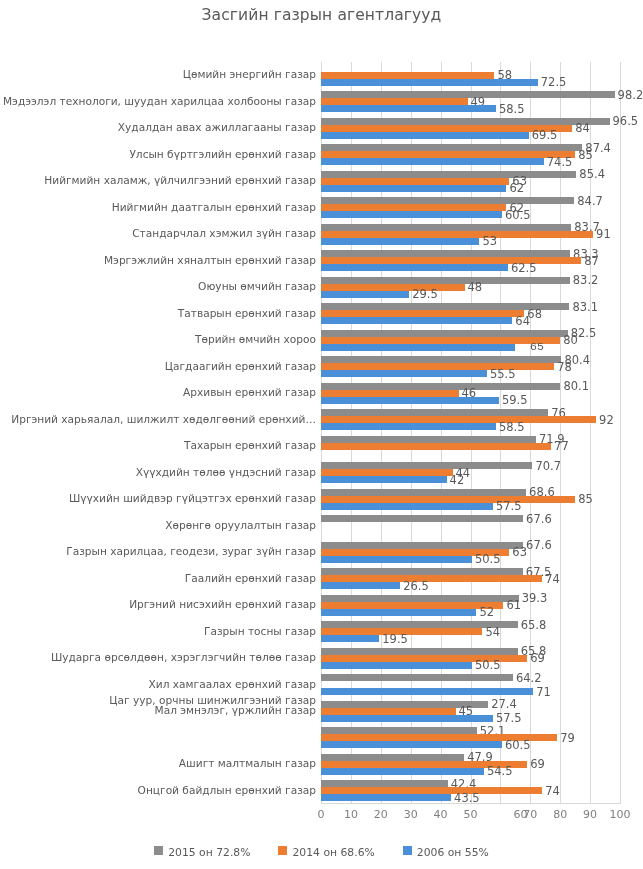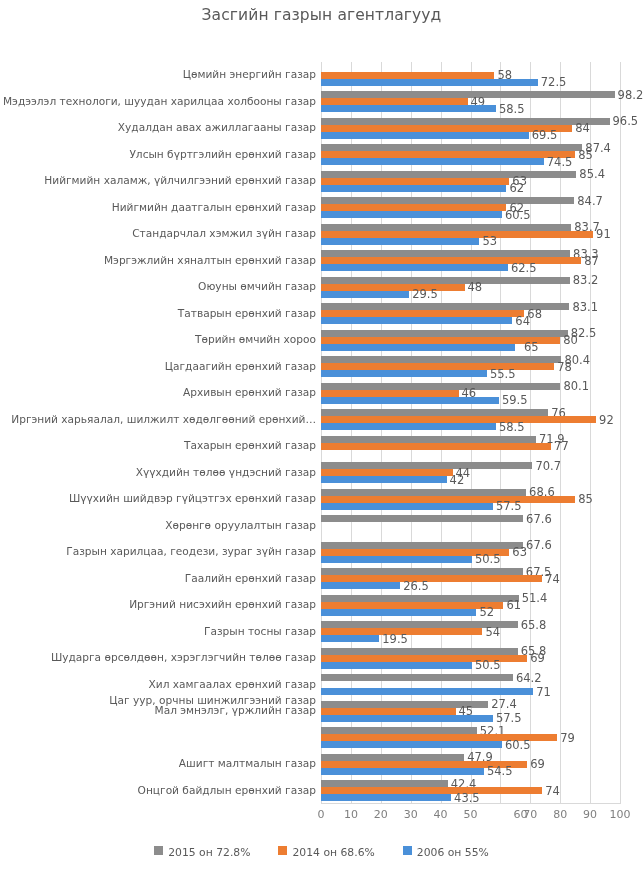--- a/index.html
+++ b/index.html
@@ -218,21 +218,21 @@
           <div class="bar-label" style="left: 206.32px; top: 8.25px;">68</div>
           <div class="bar s2013" style="top: 16.75px; width: 191.36px;"></div>
           <div class="bar-label" style="left: 194.36px; top: 15.25px;">64</div>
         </div>
         <div class="cat-row" style="top: 265px; height: 26.5px;">
           <div class="bar s2015" style="top: 2.75px; width: 246.675px;"></div>
           <div class="bar-label" style="left: 249.675px; top: 1.25px;">82.5</div>
           <div class="bar s2014" style="top: 9.75px; width: 239.2px;"></div>
           <div class="bar-label" style="left: 242.2px; top: 8.25px;">80</div>
           <div class="bar s2013" style="top: 16.75px; width: 194.35px;"></div>
-          <div class="bar-label" style="left: 203px; top: 15.25px;">65</div>
+          <div class="bar-label" style="left: 209px; top: 15.25px; font-family: Liberation Mono, monospace;">65</div>
         </div>
         <div class="cat-row" style="top: 291.5px; height: 26.5px;">
           <div class="bar s2015" style="top: 2.75px; width: 240.396px;"></div>
           <div class="bar-label" style="left: 243.396px; top: 1.25px;">80.4</div>
           <div class="bar s2014" style="top: 9.75px; width: 233.22px;"></div>
           <div class="bar-label" style="left: 236.22px; top: 8.25px;">78</div>
           <div class="bar s2013" style="top: 16.75px; width: 165.945px;"></div>
           <div class="bar-label" style="left: 168.945px; top: 15.25px;">55.5</div>
         </div>
         <div class="cat-row" style="top: 318px; height: 26.5px;">
@@ -288,21 +288,21 @@
         <div class="cat-row" style="top: 503.5px; height: 26.5px;">
           <div class="bar s2015" style="top: 2.75px; width: 201.825px;"></div>
           <div class="bar-label" style="left: 204.825px; top: 1.25px;">67.5</div>
           <div class="bar s2014" style="top: 9.75px; width: 221.26px;"></div>
           <div class="bar-label" style="left: 224.26px; top: 8.25px;">74</div>
           <div class="bar s2013" style="top: 16.75px; width: 79.235px;"></div>
           <div class="bar-label" style="left: 82.235px; top: 15.25px;">26.5</div>
         </div>
         <div class="cat-row" style="top: 530px; height: 26.5px;">
           <div class="bar s2015" style="top: 2.75px; width: 197.639px;"></div>
-          <div class="bar-label" style="left: 200.639px; top: 1.25px;">51.4</div>
+          <div class="bar-label" style="left: 200.639px; top: 1.25px;">39.3</div>
           <div class="bar s2014" style="top: 9.75px; width: 182.39px;"></div>
           <div class="bar-label" style="left: 185.39px; top: 8.25px;">61</div>
           <div class="bar s2013" style="top: 16.75px; width: 155.48px;"></div>
           <div class="bar-label" style="left: 158.48px; top: 15.25px;">52</div>
         </div>
         <div class="cat-row" style="top: 556.5px; height: 26.5px;">
           <div class="bar s2015" style="top: 2.75px; width: 196.742px;"></div>
           <div class="bar-label" style="left: 199.742px; top: 1.25px;">65.8</div>
           <div class="bar s2014" style="top: 9.75px; width: 161.46px;"></div>
           <div class="bar-label" style="left: 164.46px; top: 8.25px;">54</div>

